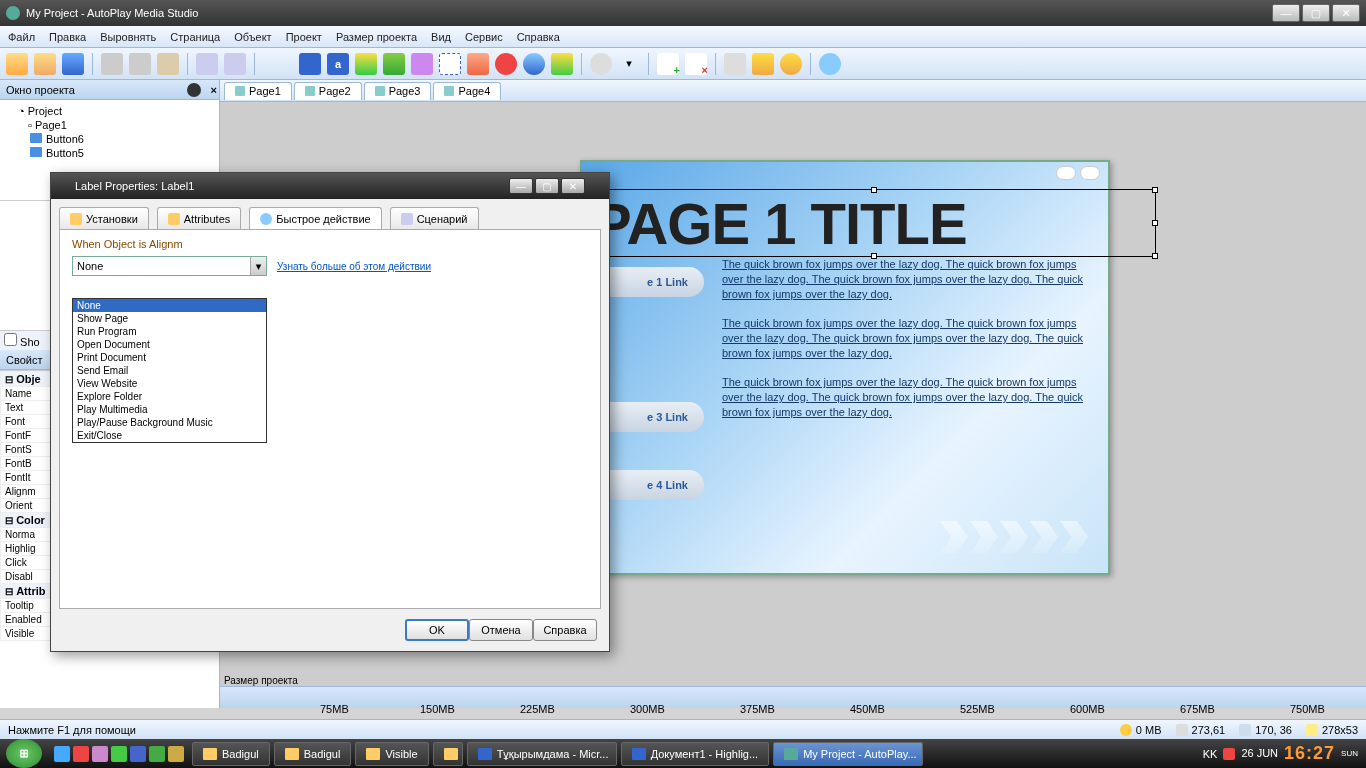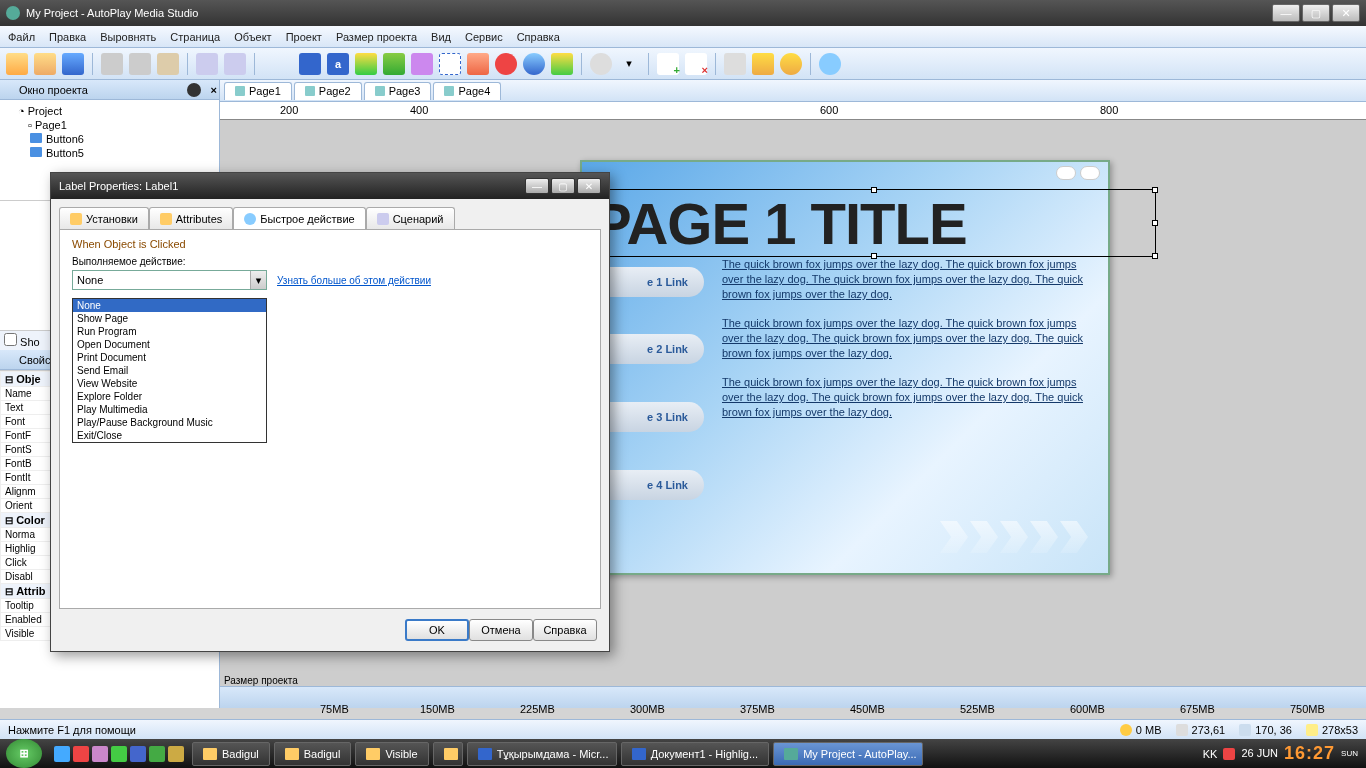--- a/index.html
+++ b/index.html
@@ -15,21 +15,21 @@
 .menubar { height:22px; background:linear-gradient(#f5f9ff,#d8e6f7); display:flex; align-items:center; padding:0 8px; gap:14px; border-bottom:1px solid #9db8d8; }
 .menubar span { cursor:pointer; color:#222; }
 
 
 .toolbar { height:32px; background:linear-gradient(#f0f6fe,#d2e3f6); display:flex; align-items:center; padding:0 6px; gap:6px; border-bottom:1px solid #9db8d8; }
 .tbtn { width:22px; height:22px; border-radius:3px; display:flex; align-items:center; justify-content:center; cursor:pointer; }
 .sep { width:1px; height:22px; background:#9db8d8; margin:0 2px; }
 
 
 .leftpanel { position:absolute; left:0; top:80px; width:220px; bottom:60px; background:#eef3fb; border-right:1px solid #9db8d8; display:flex; flex-direction:column; }
-.panelhdr { height:20px; background:linear-gradient(#d8e8fa,#bcd4ee); padding:0 19px; display:flex; align-items:center; border-bottom:1px solid #9db8d8; position:relative; }
+.panelhdr { height:20px; background:linear-gradient(#d8e8fa,#bcd4ee); padding:0 6px; display:flex; align-items:center; border-bottom:1px solid #9db8d8; position:relative; }
 .panelhdr .pin { width:14px; height:14px; background:#333; border-radius:50%; position:absolute; right:18px; }
 .panelhdr .x { position:absolute; right:2px; font-weight:bold; cursor:pointer; }
 .tree { padding:4px 6px; background:#fff; height:100px; overflow:auto; }
 .tree-item { padding:1px 0 1px 12px; cursor:pointer; }
 .tree-sub { padding-left:24px; }
 .tree-icon { display:inline-block; width:12px; height:10px; background:#4a90e2; margin-right:4px; border-radius:1px; }
 .props { flex:1; background:#fff; border-top:1px solid #ccc; }
 .props table { width:100%; border-collapse:collapse; }
 .props td { border:1px solid #eee; padding:1px 4px; font-size:10px; }
 .props .cat { background:#eef3fb; font-weight:bold; }
@@ -52,24 +52,24 @@
 .bodytext { position:absolute; left:140px; top:95px; right:8px; color:#14396a; font-family:Arial; font-size:12px; line-height:15px;text-decoration:underline; }
 .bodytext p { margin-bottom:14px; }
 .arrows { position:absolute; bottom:20px; right:20px; display:flex; gap:2px; }
 .arrow { width:28px; height:32px; background:linear-gradient(#fff8,#fff2); clip-path:polygon(0 0,60% 0,100% 50%,60% 100%,0 100%,40% 50%); }
 .sizebar { position:absolute; left:0; right:0; bottom:0; height:22px; background:linear-gradient(#d8e8fa,#bcd4ee); border-top:1px solid #9db8d8; font-size:9px; }
 .sizebar .lbl { position:absolute; top:-12px; left:4px; font-size:10px; }
 .sizebar span { position:absolute; top:16px; }
 
 
 .dialog { position:absolute; left:50px; top:172px; width:560px; height:480px; background:#f0f0f0; border:1px solid #444; box-shadow:4px 4px 12px rgba(0,0,0,.4); z-index:100; }
-.dlg-title { height:26px; background:linear-gradient(#555,#222); display:flex; align-items:center; padding:0 8px; color:#fff; }
+.dlg-title { height:26px; background:linear-gradient(#555,#222); display:flex; align-items:center; padding:0 24px; color:#fff; }
 .dlg-title .wbtns { margin-left:auto; display:flex; gap:2px; }
 .dlg-title .wb { width:24px; height:16px; background:linear-gradient(#eee,#aaa); border:1px solid #333; border-radius:2px; cursor:pointer; display:flex; align-items:center; justify-content:center; font-size:10px; }
-.dlg-tabs { display:flex; padding:8px 8px 0; gap:0; }
+.dlg-tabs { display:flex; padding:8px 8px 0; gap:8px; }
 .dlg-tab { height:22px; padding:0 10px; background:linear-gradient(#fff,#e8e8e8); border:1px solid #aaa; border-bottom:none; border-radius:3px 3px 0 0; display:flex; align-items:center; gap:4px; cursor:pointer; font-size:10px; }
 .dlg-tab.active { background:#fff; }
 .dlg-tab .ic { width:12px; height:12px; border-radius:2px; }
 .dlg-body { margin:0 8px 8px; background:#fff; border:1px solid #aaa; height:380px; padding:8px 12px; position:relative; }
 .section-title { color:#8a4a00; font-size:11px; margin-bottom:6px; }
 .field-label { font-size:10px; margin-bottom:3px; display:block; }
 .field-row { display:flex; align-items:center; gap:10px; }
 .combo { width:195px; height:20px; border:1px solid #7a9; background:#fff; padding:0 4px; display:flex; align-items:center; position:relative; }
 .combo .arr { position:absolute; right:0; top:0; width:16px; height:18px; background:linear-gradient(#eee,#ccc); border-left:1px solid #aaa; display:flex; align-items:center; justify-content:center; }
 .link { color:#0055cc; text-decoration:underline; cursor:pointer; font-size:10px; }
@@ -274,44 +274,35 @@
       </div>
     <div class="tab">
         <span class="ti"></span>
         <span>Page3</span>
       </div>
     <div class="tab">
         <span class="ti"></span>
         <span>Page4</span>
       </div>
   </div>
-  <div class="ruler-h">
-    <span style="left:60px">200</span>
-    <span style="left:190px">400</span>
-    <span style="left:600px">600</span>
-    <span style="left:880px">800</span>
-  </div>
   <div class="canvas">
     <div class="page">
       <div class="page-ctrls">
         <div class="pb"></div>
         <div class="pb"></div>
       </div>
       <div class="title-sel">
         <div class="handle" style="left:-3px;top:-3px"></div><div class="handle" style="right:-3px;top:-3px"></div>
         <div class="handle" style="left:-3px;bottom:-3px"></div><div class="handle" style="right:-3px;bottom:-3px"></div>
         <div class="handle" style="left:50%;top:-3px;margin-left:-3px"></div><div class="handle" style="left:50%;bottom:-3px;margin-left:-3px"></div>
         <div class="handle" style="left:-3px;top:50%;margin-top:-3px"></div><div class="handle" style="right:-3px;top:50%;margin-top:-3px"></div>
         <span class="page-title">PAGE 1 TITLE</span>
       </div>
       <div class="link-btn" style="top:105px">
           <span>e 1 Link</span>
-        </div>
-      <div class="link-btn" style="top:172px">
-          <span>e 2 Link</span>
         </div>
       <div class="link-btn" style="top:240px">
           <span>e 3 Link</span>
         </div>
       <div class="link-btn" style="top:308px">
           <span>e 4 Link</span>
         </div>
       <div class="bodytext">
         <p>The quick brown fox jumps over the lazy dog. The quick brown fox jumps over the lazy dog. The quick brown fox jumps over the lazy dog. The quick brown fox jumps over the lazy dog.</p>
         <p>The quick brown fox jumps over the lazy dog. The quick brown fox jumps over the lazy dog. The quick brown fox jumps over the lazy dog. The quick brown fox jumps over the lazy dog.</p>
@@ -362,22 +353,21 @@
     <div class="dlg-tab active">
         <span class="ic" style="background:#8cf;border-radius:50%"></span>
         <span>Быстрое действие</span>
       </div>
     <div class="dlg-tab">
         <span class="ic" style="background:#cce"></span>
         <span>Сценарий</span>
       </div>
   </div>
   <div class="dlg-body">
-    <div class="section-title">When Object is Clicked</div>
-    <span class="field-label">Выполняемое действие:</span>
+    <div class="section-title">When Object is Alignm</div>
     <div class="field-row">
       <div class="combo">
         <span>None</span>
         <div class="arr">▾</div>
       </div>
       <span class="link">Узнать больше об этом действии</span>
     </div>
     <div class="dropdown">
       <div class="opt sel">None</div>
       <div class="opt">Show Page</div>

